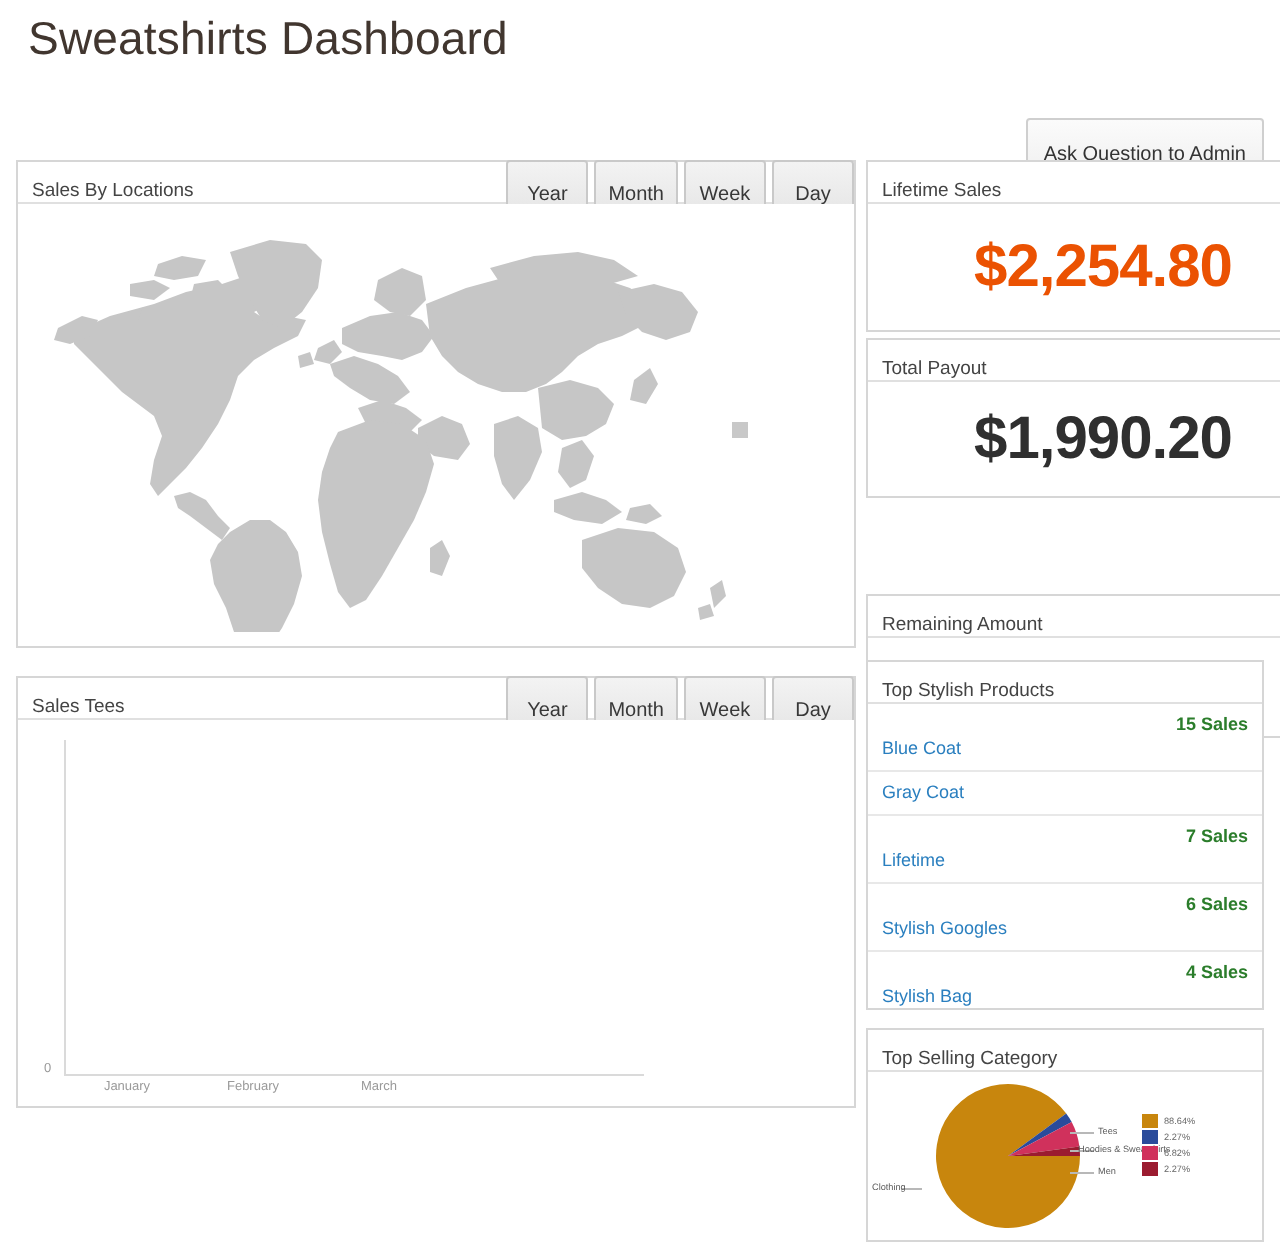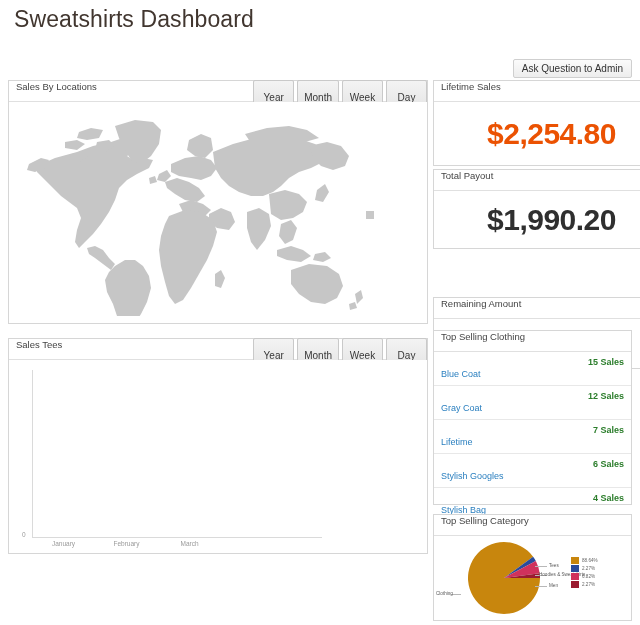--- a/index.html
+++ b/index.html
@@ -31,21 +31,21 @@
     letter-spacing: 0.1px;
     white-space: nowrap;
   }
 
   
   .ask-btn {
     position: absolute;
     right: 8px;
     top: 59px;
     height: 19px;
-    padding: 0 8px;
+    padding: 17px 8px;
     display: flex;
     align-items: center;
     justify-content: center;
     font-size: 10px;
     color: #333333;
     background: linear-gradient(#fbfbfb, #ededed);
     border: 1px solid #cfcfcf;
     border-radius: 2px;
     cursor: pointer;
     white-space: nowrap;
@@ -56,21 +56,21 @@
     position: absolute;
     background: #ffffff;
     border: 1px solid #d6d6d6;
   }
   .panel-head {
     position: relative;
     height: 21px;
     border-bottom: 1px solid #e0e0e0;
     background: #ffffff;
     display: flex;
-    align-items: flex-start;
+    align-items: flex-end;
   }
   .panel-title {
     font-size: 9.5px;
     color: #444444;
     padding-left: 7px;
     white-space: nowrap;
   }
 
   
   .periods {
@@ -333,28 +333,27 @@
 
   <div class="panel stat-card" id="card-remaining">
     <div class="panel-head">
       <span class="panel-title">Remaining Amount</span>
     </div>
     <div class="stat-value">$264.60</div>
   </div>
 
   <div class="panel" id="panel-products">
     <div class="panel-head">
-      <span class="panel-title">Top Selling Clothing</span>
+      <span class="panel-title">Top Stylish Products</span>
     </div>
     <div class="product-row">
       <div class="product-sales">15 Sales</div>
       <div class="product-name">Blue Coat</div>
     </div>
     <div class="product-row">
-      <div class="product-sales">12 Sales</div>
       <div class="product-name">Gray Coat</div>
     </div>
     <div class="product-row">
       <div class="product-sales">7 Sales</div>
       <div class="product-name">Lifetime</div>
     </div>
     <div class="product-row">
       <div class="product-sales">6 Sales</div>
       <div class="product-name">Stylish Googles</div>
     </div>

